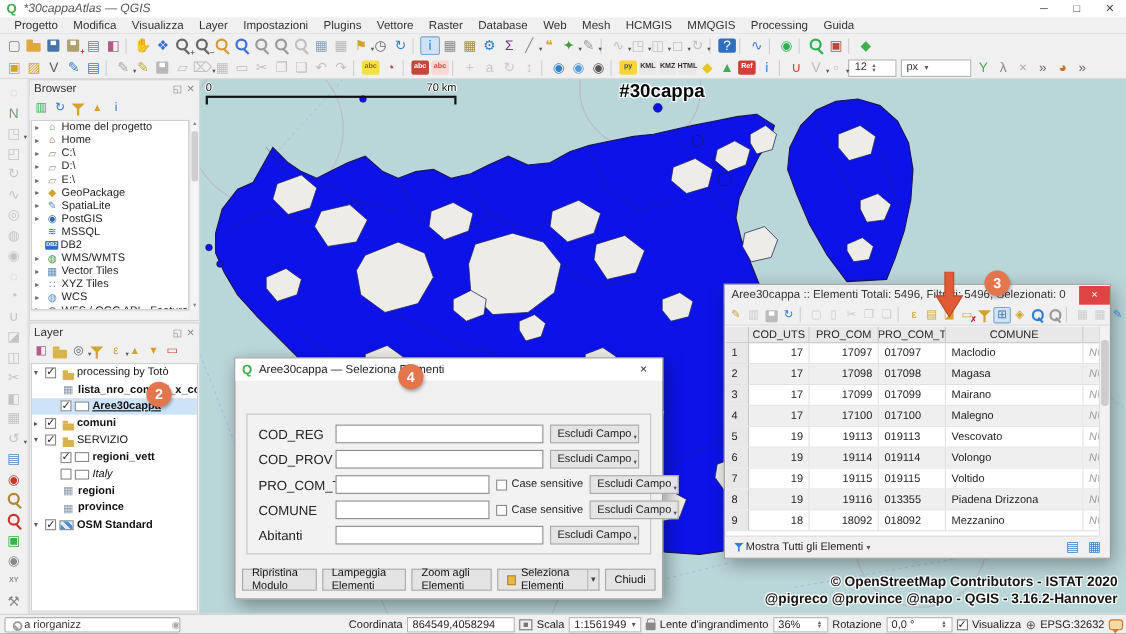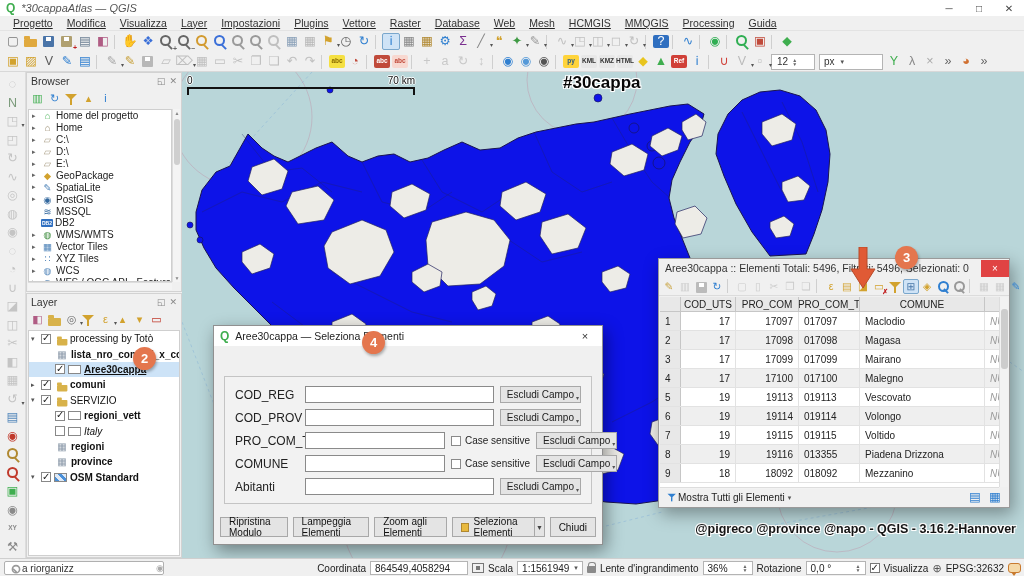--- a/index.html
+++ b/index.html
@@ -11,21 +11,21 @@
   #titlebar{position:absolute;left:0;top:0;width:1024px;height:16px;background:#ffffff;
             display:flex;align-items:center;padding-left:6px;}
   #titlebar .qlogo{font-weight:bold;color:#3fae4f;font-size:12px;margin-right:6px;}
   #titlebar .ttl{color:#555;font-size:11px;font-style:italic;}
   #wincontrols{position:absolute;right:0;top:0;height:16px;display:flex;}
   #wincontrols span{width:30px;height:16px;display:flex;align-items:center;justify-content:center;
                     color:#444;font-size:10px;}
 
   
   #menubar{position:absolute;left:0;top:16px;width:1024px;height:15px;background:#f0f0f0;
-           display:flex;align-items:center;padding-left:6px;gap:0;border-bottom:1px solid #e3e3e3;text-decoration:underline;}
+           display:flex;align-items:center;padding-left:6px;gap:0;border-bottom:1px solid #e3e3e3;}
   #menubar .mi{padding:0 7px;color:#333;font-size:10.5px;}
   #menubar .mi::first-letter{text-decoration:underline;}
 
   
   .tbrow{position:absolute;left:0;width:1024px;background:#f0f0f0;display:flex;align-items:center;
          padding-left:4px;}
   #toolbar1{top:31px;height:21px;}
   #toolbar2{top:52px;height:20px;border-bottom:1px solid #d8d8d8;}
   .mi{display:inline-flex;position:relative;width:18px;height:17px;align-items:center;
       justify-content:center;font-size:12.5px;line-height:1;border-radius:2px;flex:none;}
@@ -640,20 +640,21 @@
     </svg>
     <div id="scalebar">
       <div class="lbls">
         <span>0</span>
         <span>70 km</span>
       </div>
       <div class="bar"></div>
     </div>
     <div id="hashtag">#30cappa</div>
     <div id="attribution">
+      <div>© OpenStreetMap Contributors - ISTAT 2020</div>
       <div>@pigreco @province @napo - QGIS - 3.16.2-Hannover</div>
     </div>
   </div>
 
   <div id="attr-window">
     <div id="attr-title">
       <span>Aree30cappa :: Elementi Totali: 5496, Filtrati: 5496, Selezionati: 0</span>
       <span id="attr-close">×</span>
     </div>
     <div id="attr-toolbar">

